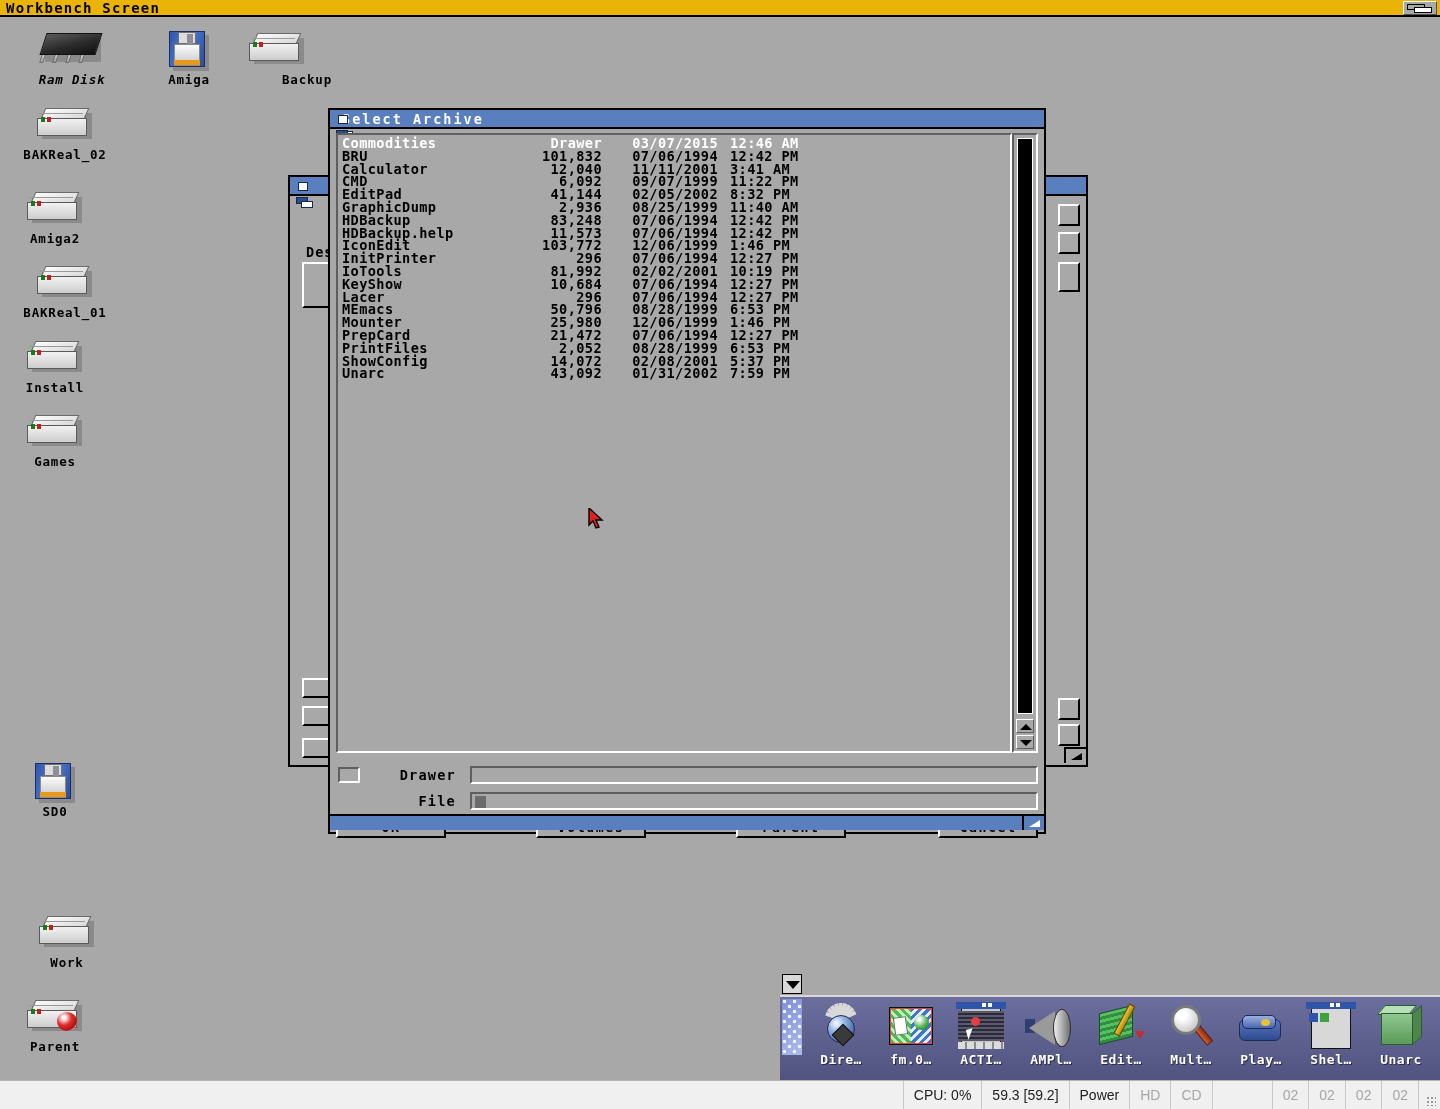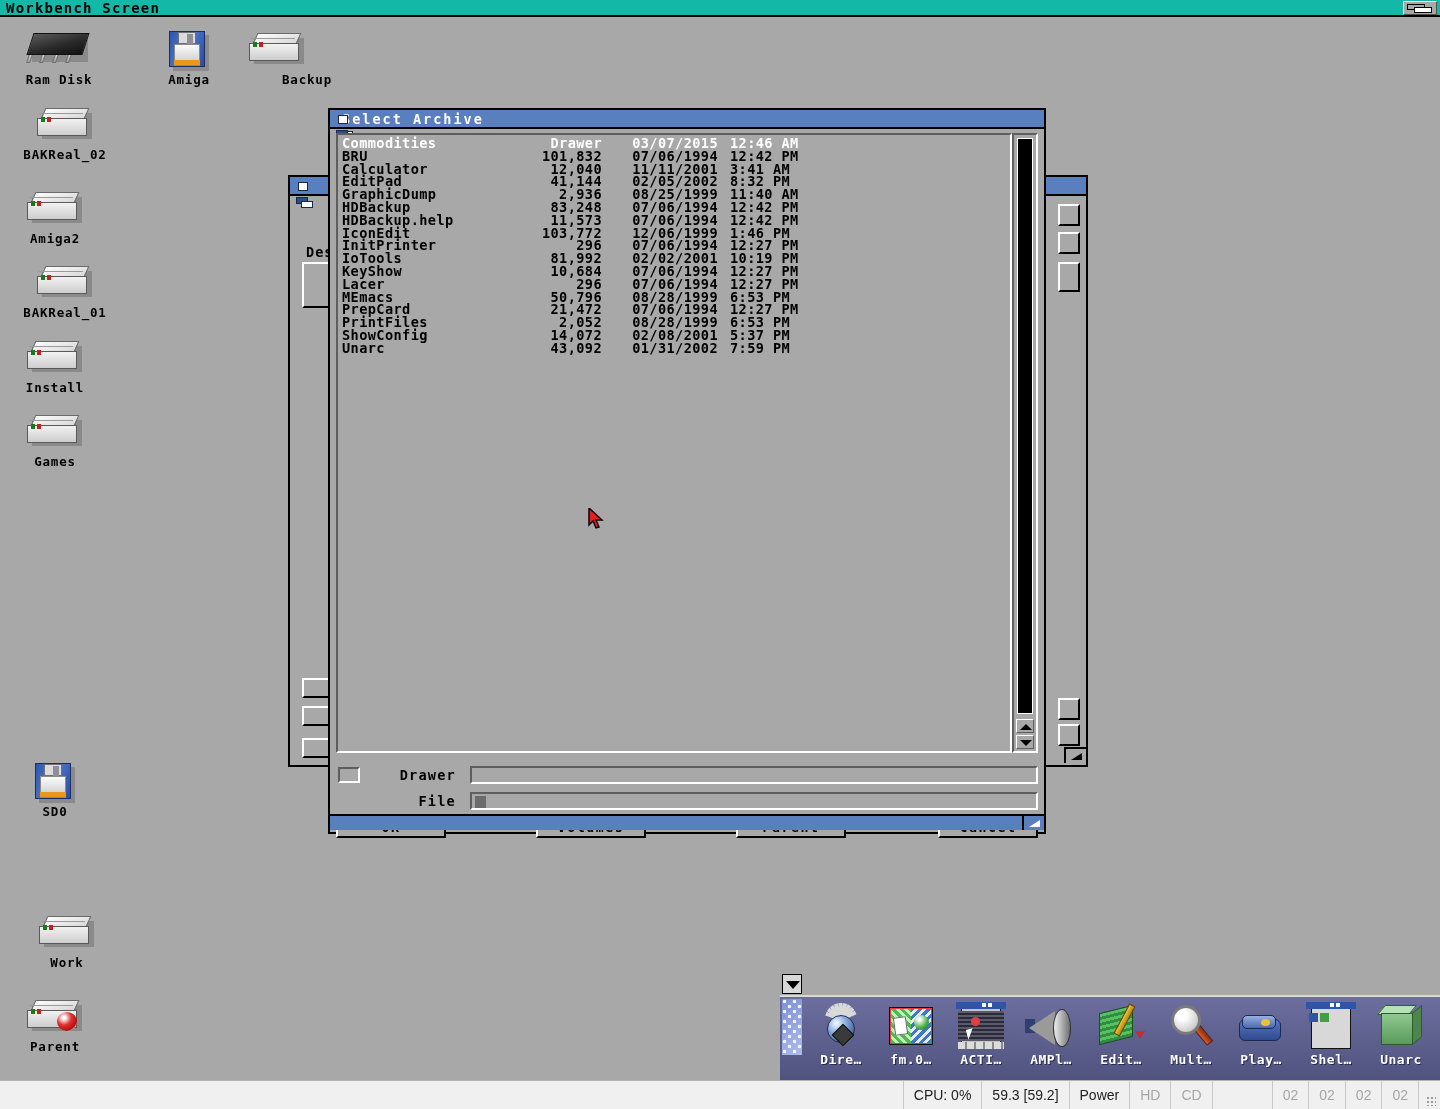--- a/index.html
+++ b/index.html
@@ -13,21 +13,21 @@
   #screen {
     position: relative;
     width: 1440px; height: 1109px;
     background: #a8a8a8;
   }
 
   
   #screen-bar {
     position: absolute; left: 0; top: 0;
     width: 1440px; height: 17px;
-    background: #14b8a6;
+    background: #eab308;
     border-bottom: 2px solid #000;
   }
   #screen-title {
     position: absolute; left: 6px; top: 0px;
     font-family: "DejaVu Sans Mono", monospace;
     font-size: 14px; font-weight: bold;
     letter-spacing: 1.2px;
     color: #000;
     line-height: 16px;
     white-space: nowrap;
@@ -439,21 +439,21 @@
 
   <div id="screen-bar">
     <div id="screen-title">Workbench Screen</div>
     <div id="screen-depth">
       <i class="a"></i>
         <i class="b"></i>
     </div>
   </div>
 
   <div id="desktop">
-      <div class="dicon" style="left: 4px; top: 25px;">
+      <div class="dicon" style="left: 17px; top: 25px; font-style: italic;">
         <div class="glyph">
           <span class="chip">
             <i class="shadow"></i>
             <i class="pin" style="left:2px; top:20px; transform:skewX(-18deg);"></i>
             <i class="pin" style="left:12px; top:4px; transform:skewX(-18deg);"></i>
             <i class="pin" style="left:15px; top:20px; transform:skewX(-18deg);"></i>
             <i class="pin" style="left:25px; top:4px; transform:skewX(-18deg);"></i>
             <i class="pin" style="left:28px; top:20px; transform:skewX(-18deg);"></i>
             <i class="pin" style="left:38px; top:4px; transform:skewX(-18deg);"></i>
             <i class="pin" style="left:41px; top:20px; transform:skewX(-18deg);"></i>
@@ -649,30 +649,32 @@
         </div>
     </div>
 
     <div id="dlg-body">
 
       <div id="listframe">
         <div id="listview">
             <div class="frow dir"><span class="nm">Commodities</span><span class="sz">Drawer</span><span class="dt">03/07/2015</span><span class="tm">12:46 AM</span></div>
             <div class="frow"><span class="nm">BRU</span><span class="sz">101,832</span><span class="dt">07/06/1994</span><span class="tm">12:42 PM</span></div>
             <div class="frow"><span class="nm">Calculator</span><span class="sz">12,040</span><span class="dt">11/11/2001</span><span class="tm">3:41 AM</span></div>
+            <div class="frow"><span class="nm">CMD</span><span class="sz">6,092</span><span class="dt">09/07/1999</span><span class="tm">11:22 PM</span></div>
             <div class="frow"><span class="nm">EditPad</span><span class="sz">41,144</span><span class="dt">02/05/2002</span><span class="tm">8:32 PM</span></div>
             <div class="frow"><span class="nm">GraphicDump</span><span class="sz">2,936</span><span class="dt">08/25/1999</span><span class="tm">11:40 AM</span></div>
             <div class="frow"><span class="nm">HDBackup</span><span class="sz">83,248</span><span class="dt">07/06/1994</span><span class="tm">12:42 PM</span></div>
             <div class="frow"><span class="nm">HDBackup.help</span><span class="sz">11,573</span><span class="dt">07/06/1994</span><span class="tm">12:42 PM</span></div>
             <div class="frow"><span class="nm">IconEdit</span><span class="sz">103,772</span><span class="dt">12/06/1999</span><span class="tm">1:46 PM</span></div>
             <div class="frow"><span class="nm">InitPrinter</span><span class="sz">296</span><span class="dt">07/06/1994</span><span class="tm">12:27 PM</span></div>
             <div class="frow"><span class="nm">IoTools</span><span class="sz">81,992</span><span class="dt">02/02/2001</span><span class="tm">10:19 PM</span></div>
             <div class="frow"><span class="nm">KeyShow</span><span class="sz">10,684</span><span class="dt">07/06/1994</span><span class="tm">12:27 PM</span></div>
             <div class="frow"><span class="nm">Lacer</span><span class="sz">296</span><span class="dt">07/06/1994</span><span class="tm">12:27 PM</span></div>
             <div class="frow"><span class="nm">MEmacs</span><span class="sz">50,796</span><span class="dt">08/28/1999</span><span class="tm">6:53 PM</span></div>
+            <div class="frow"><span class="nm">Mounter</span><span class="sz">25,980</span><span class="dt">12/06/1999</span><span class="tm">1:46 PM</span></div>
             <div class="frow"><span class="nm">PrepCard</span><span class="sz">21,472</span><span class="dt">07/06/1994</span><span class="tm">12:27 PM</span></div>
             <div class="frow"><span class="nm">PrintFiles</span><span class="sz">2,052</span><span class="dt">08/28/1999</span><span class="tm">6:53 PM</span></div>
             <div class="frow"><span class="nm">ShowConfig</span><span class="sz">14,072</span><span class="dt">02/08/2001</span><span class="tm">5:37 PM</span></div>
             <div class="frow"><span class="nm">Unarc</span><span class="sz">43,092</span><span class="dt">01/31/2002</span><span class="tm">7:59 PM</span></div>
           </div>
       </div>
 
       <div id="scrollcol">
         <div id="scrolltrough"></div>
         <div class="arrowbtn up">

